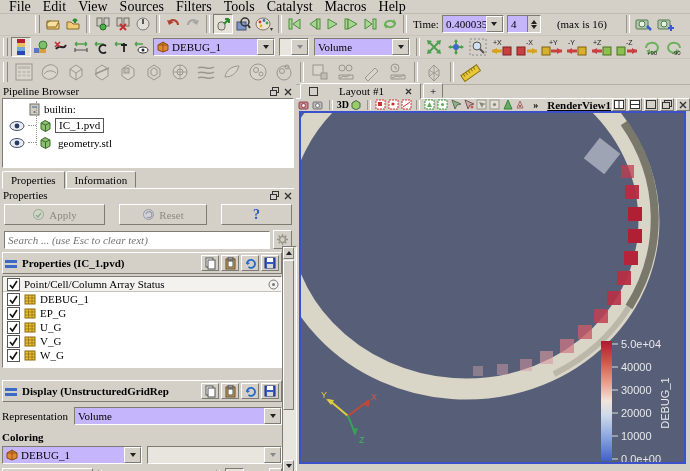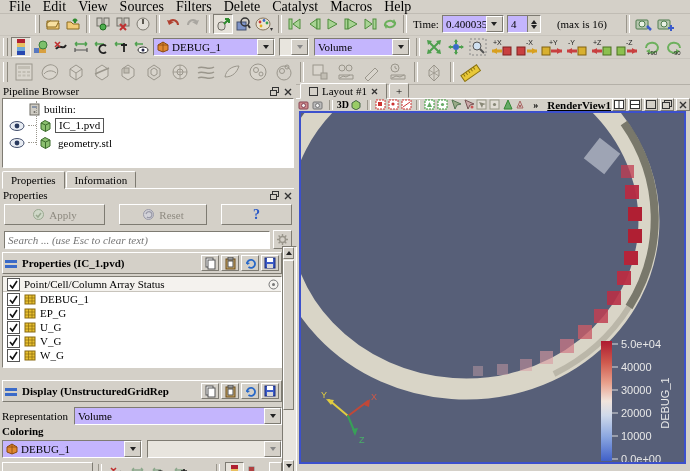--- a/index.html
+++ b/index.html
@@ -46,21 +46,21 @@
 <body>
 
 <div class="app">
 
   <div class="menubar">
     <span class="menu-item">File</span>
     <span class="menu-item">Edit</span>
     <span class="menu-item">View</span>
     <span class="menu-item">Sources</span>
     <span class="menu-item">Filters</span>
-    <span class="menu-item">Delete</span>
+    <span class="menu-item">Tools</span>
     <span class="menu-item">Catalyst</span>
     <span class="menu-item">Macros</span>
     <span class="menu-item">Help</span>
   </div>
 
   <div class="row" style="top:13px;height:22px;width:690px;border-bottom:1px solid #c8c4bc;padding-left:32px;">
     <span class="handle"></span>
     <span class="btn" style="width:20px;height:20px">
       <svg width="16" height="16">
           <path d="M2 5h4l2 2h6v6H2z" fill="#f2cc78" stroke="#8a6a20"></path>
@@ -740,21 +740,21 @@
       <div style="display:flex;align-items:center;margin-top:5px;gap:6px;">
         <span>Representation</span>
         <span class="combo" style="flex:1;">
           <span class="cval">Volume</span>
           <span class="carw">
               <span class="tri-dn"></span>
             </span>
         </span>
       </div>
 
-      <div style="margin-top:0;font-weight:bold;">Coloring</div>
+      <div style="margin-top:6px;font-weight:bold;">Coloring</div>
 
       <div style="display:flex;align-items:center;margin-top:3px;gap:5px;">
         <span class="combo" style="width:140px;">
           <span class="cval">
             <svg width="12" height="12">
                 <path d="M6 1l5 3v5l-5 2-5-2V4z" fill="#e08830" stroke="#8a4a10"></path>
                 <path d="M6 1v10M1 4l10 0" stroke="#8a4a10" stroke-width=".8"></path>
               </svg>
             <span>DEBUG_1</span>
           </span>
@@ -831,21 +831,21 @@
       <div class="raised" style="position:absolute;top:13px;left:0;width:11px;height:150px;background:#d4d0c8;box-sizing:border-box;"></div>
       <div class="btn framed" style="position:absolute;bottom:0;left:0;width:11px;height:12px;">
           <span class="tri-dn"></span>
         </div>
     </div>
   </div>
 
   <div style="position:absolute;top:84px;left:296px;width:394px;height:387px;">
 
     <div style="position:absolute;top:0;left:0;width:394px;height:14px;display:flex;align-items:flex-end;gap:2px;padding-left:4px;border-bottom:1px solid #fff;">
-      <span class="tab active" style="gap:4px;height:14px;">
+      <span class="tab active" style="gap:21px;height:14px;">
         <svg width="9" height="9">
             <rect x="0.5" y="0.5" width="8" height="8" fill="none" stroke="#333"></rect>
           </svg>
         <span>Layout #1</span>
         <svg width="7" height="7">
             <path d="M1 1l5 5M6 1L1 6" stroke="#333" stroke-width="1.3"></path>
           </svg>
       </span>
       <span class="tab" style="height:13px;padding:0 6px;">
         <span>+</span>

